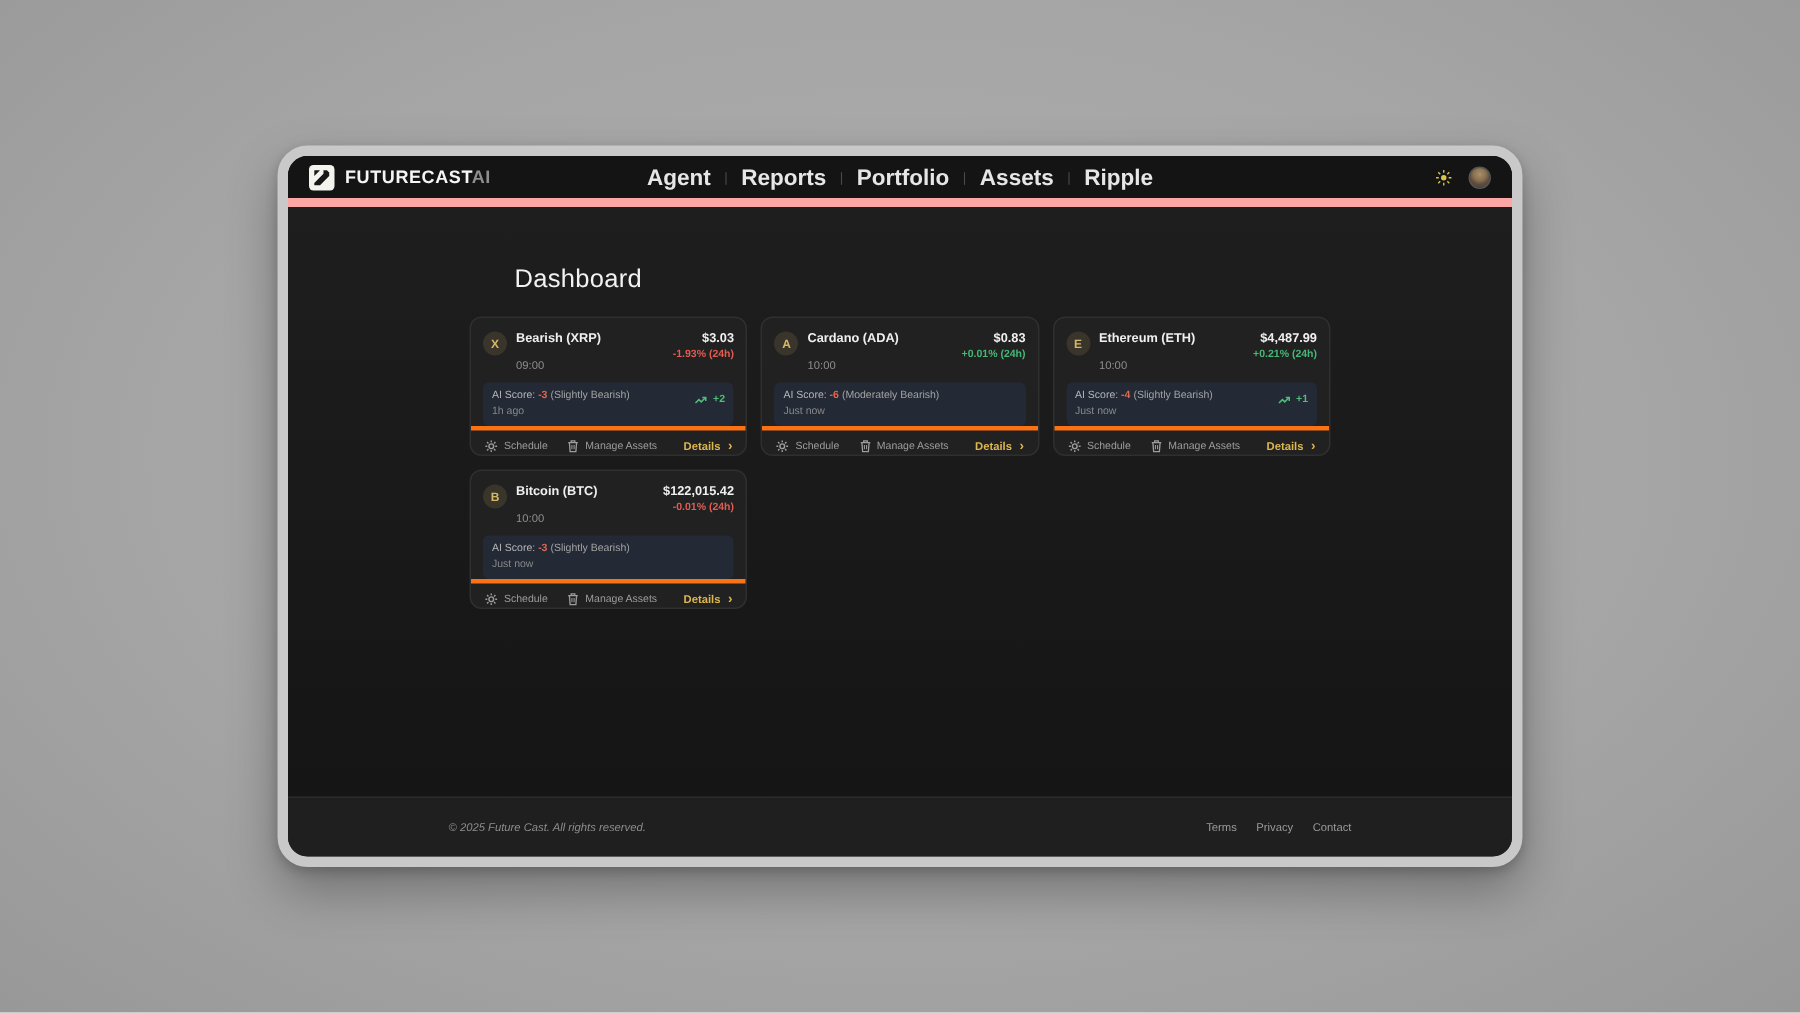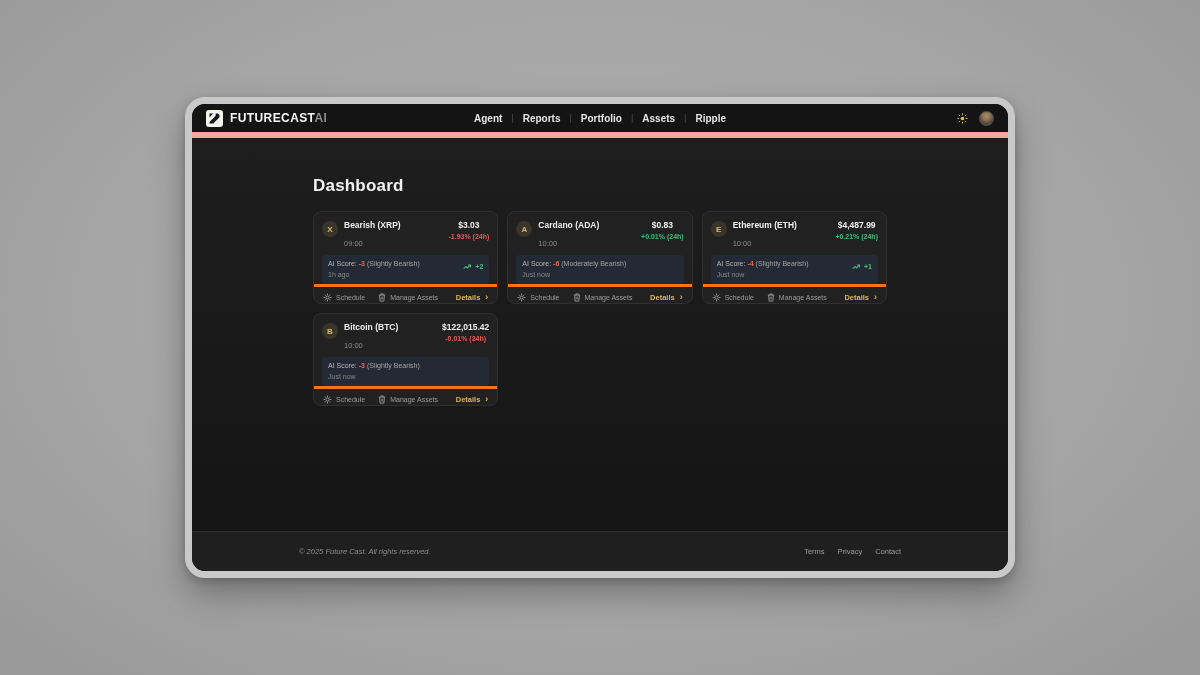--- a/index.html
+++ b/index.html
@@ -33,37 +33,37 @@
     width: 17px; height: 17px; border-radius: 3px;
     background: #f4f4ef;
     display: flex; align-items: center; justify-content: center;
   }
   .brand-text { font-size: 12px; font-weight: 700; color: #f5f5f5; letter-spacing: .4px; }
   .brand-text .suffix { color: #8e8e8e; }
   .nav-center {
     position: absolute; left: 50%; transform: translateX(-50%);
     display: flex; align-items: center; gap: 9px;
   }
-  .nav-item { font-size: 10px; font-weight: 600; color: #e6e6e6; cursor: pointer; white-space: nowrap; }
+  .nav-item { font-size: 15px; font-weight: 600; color: #e6e6e6; cursor: pointer; white-space: nowrap; }
   .nav-sep { color: #4a4a4a; font-size: 9px; }
   .nav-right { margin-left: auto; display: flex; align-items: center; gap: 10px; }
   .theme-btn { width: 14px; height: 14px; display: flex; align-items: center; justify-content: center; cursor: pointer; }
   .avatar {
     width: 15px; height: 15px; border-radius: 50%;
     background: radial-gradient(circle at 50% 32%, #a8906a 0%, #8a7050 38%, #5d4c3c 62%, #3c3e49 100%);
     border: 1px solid #555; cursor: pointer;
   }
   
   .main {
     flex: 1 1 auto;
     background: linear-gradient(180deg, #1e1e1e 0%, #191919 55%, #151515 100%);
     overflow: hidden;
   }
   .container { width: 574px; margin: 0 auto; padding-top: 38px; }
-  .page-title { font-size: 17px; font-weight: 700; color: #f2f2f2; letter-spacing: .2px; }
+  .page-title { font-size: 17px; font-weight: 400; color: #f2f2f2; letter-spacing: .2px; margin-left: 30px; }
   .page-subtitle { font-size: 9px; color: #9a9a9a; margin-top: 5px; }
   .grid {
     margin-top: 15px;
     display: grid; grid-template-columns: repeat(3, 1fr); gap: 9px;
   }
   
   .card {
     background: #212121;
     border: 1px solid #2f2f2f;
     border-radius: 8px;
@@ -74,21 +74,21 @@
   .card-head { display: flex; align-items: flex-start; gap: 6px; }
   .coin-avatar {
     width: 16px; height: 16px; border-radius: 50%;
     background: #39352a;
     color: #d4b86a; font-size: 8px; font-weight: 700;
     display: flex; align-items: center; justify-content: center;
     flex: 0 0 16px; margin-top: 1px;
   }
   .coin-name { font-size: 8.5px; font-weight: 700; color: #efefef; }
   .coin-time { font-size: 7.5px; color: #8d8d8d; margin-top: 9px; }
-  .price-block { margin-left: auto; text-align: center; }
+  .price-block { margin-left: auto; text-align: right; }
   .price { font-size: 8.5px; font-weight: 700; color: #f0f0f0; }
   .change { font-size: 7px; font-weight: 700; margin-top: 2.5px; }
   .change.neg { color: #e25c52; }
   .change.pos { color: #46b877; }
   .score-strip {
     margin-top: 7px;
     background: #232935;
     border-radius: 4px;
     padding: 4px 6px;
     display: flex; align-items: flex-start;

